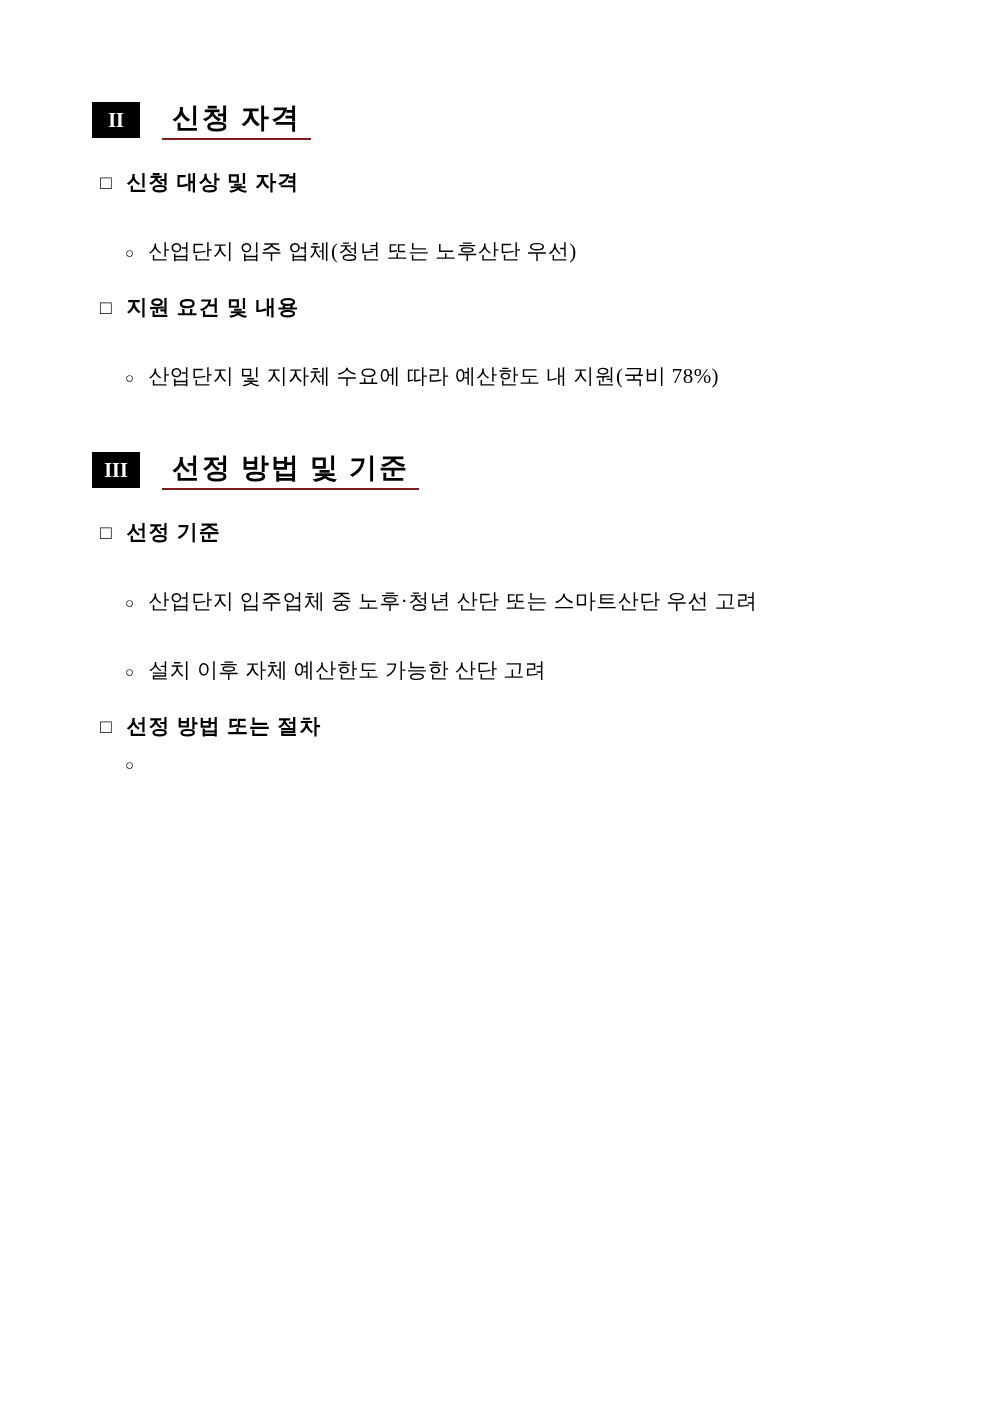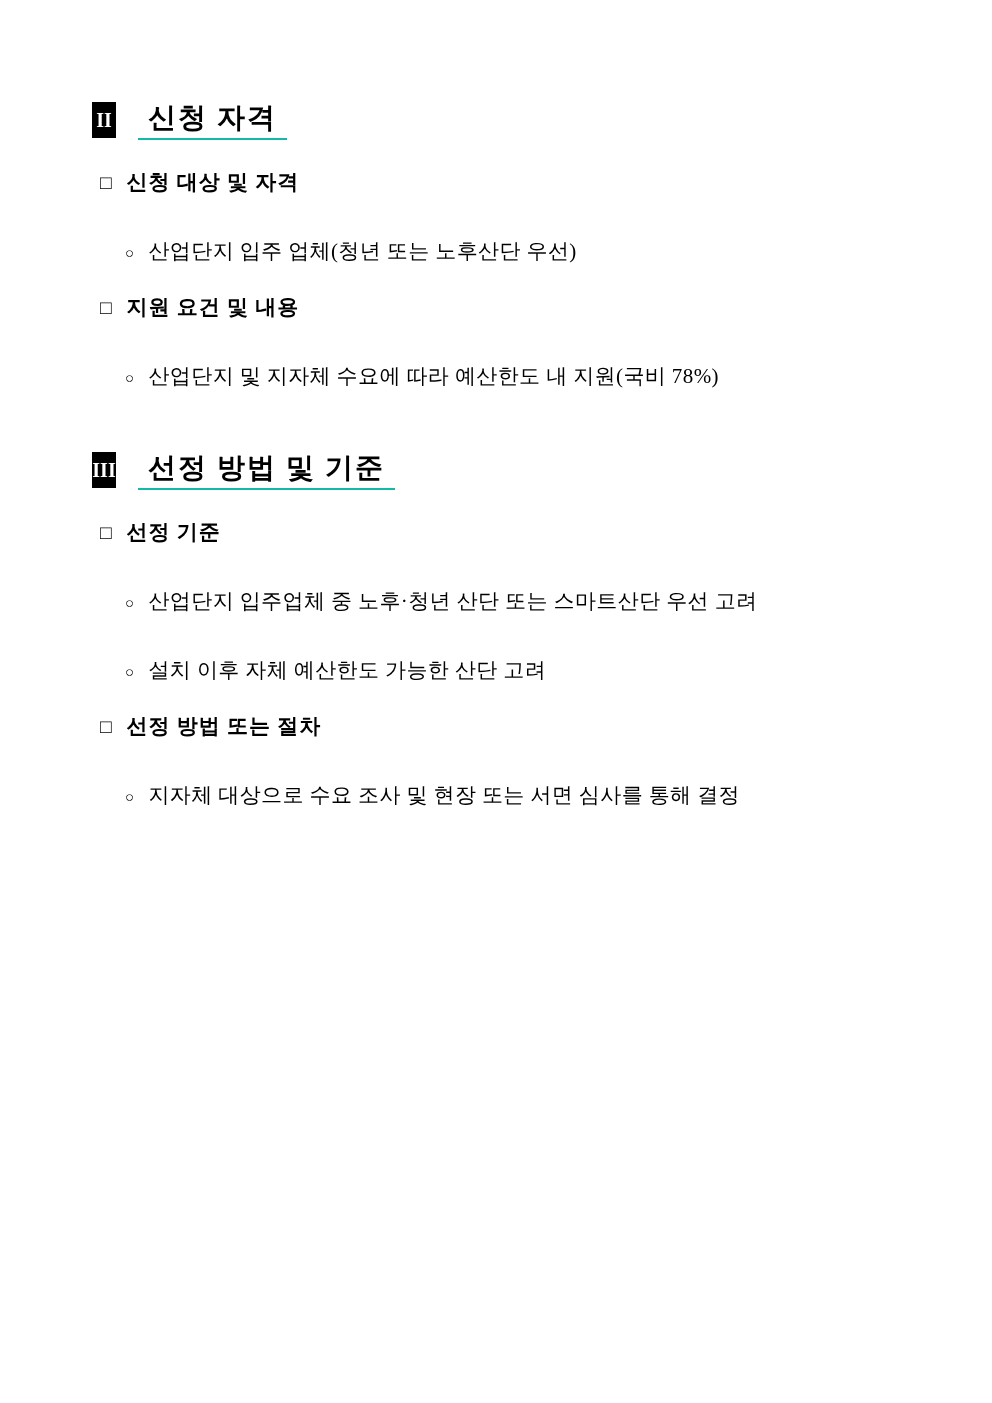--- a/index.html
+++ b/index.html
@@ -34,36 +34,36 @@
     display: flex;
     align-items: center;
     margin-left: 22px;
   }
   .section-num {
     background: #000000;
     color: #ffffff;
     font-family: "Liberation Serif", "DejaVu Serif", serif;
     font-size: 20px;
     font-weight: bold;
-    width: 24px;
+    width: 48px;
     height: 36px;
     display: flex;
     align-items: center;
     justify-content: center;
     letter-spacing: 0px;
     line-height: 1;
     flex: 0 0 auto;
   }
   .section-title {
     font-size: 28px;
     font-weight: bold;
     letter-spacing: 2px;
     padding: 0 10px 3px 10px;
     margin-left: 22px;
-    border-bottom: 2px solid #14b8a6;
+    border-bottom: 2px solid #7f1d1d;
     line-height: 1.25;
     white-space: nowrap;
   }
 
   
   .sub-block {
     margin-top: 28px;
   }
   .sub-head {
     display: flex;
@@ -152,18 +152,17 @@
       </div>
     </div>
 
     <div class="sub-block">
       <div class="sub-head">
         <span class="sub-marker">□</span>
         <span>선정 방법 또는 절차</span>
       </div>
       <div class="bullet-row">
         <span class="bullet-marker">○</span>
-        <span class="bullet-text">지자체 대상으로 수요 조사 및 현장 또는 서면 심사를 통해 결정</span>
       </div>
     </div>
   </div>
 
 </div>
 
 </body></html>

